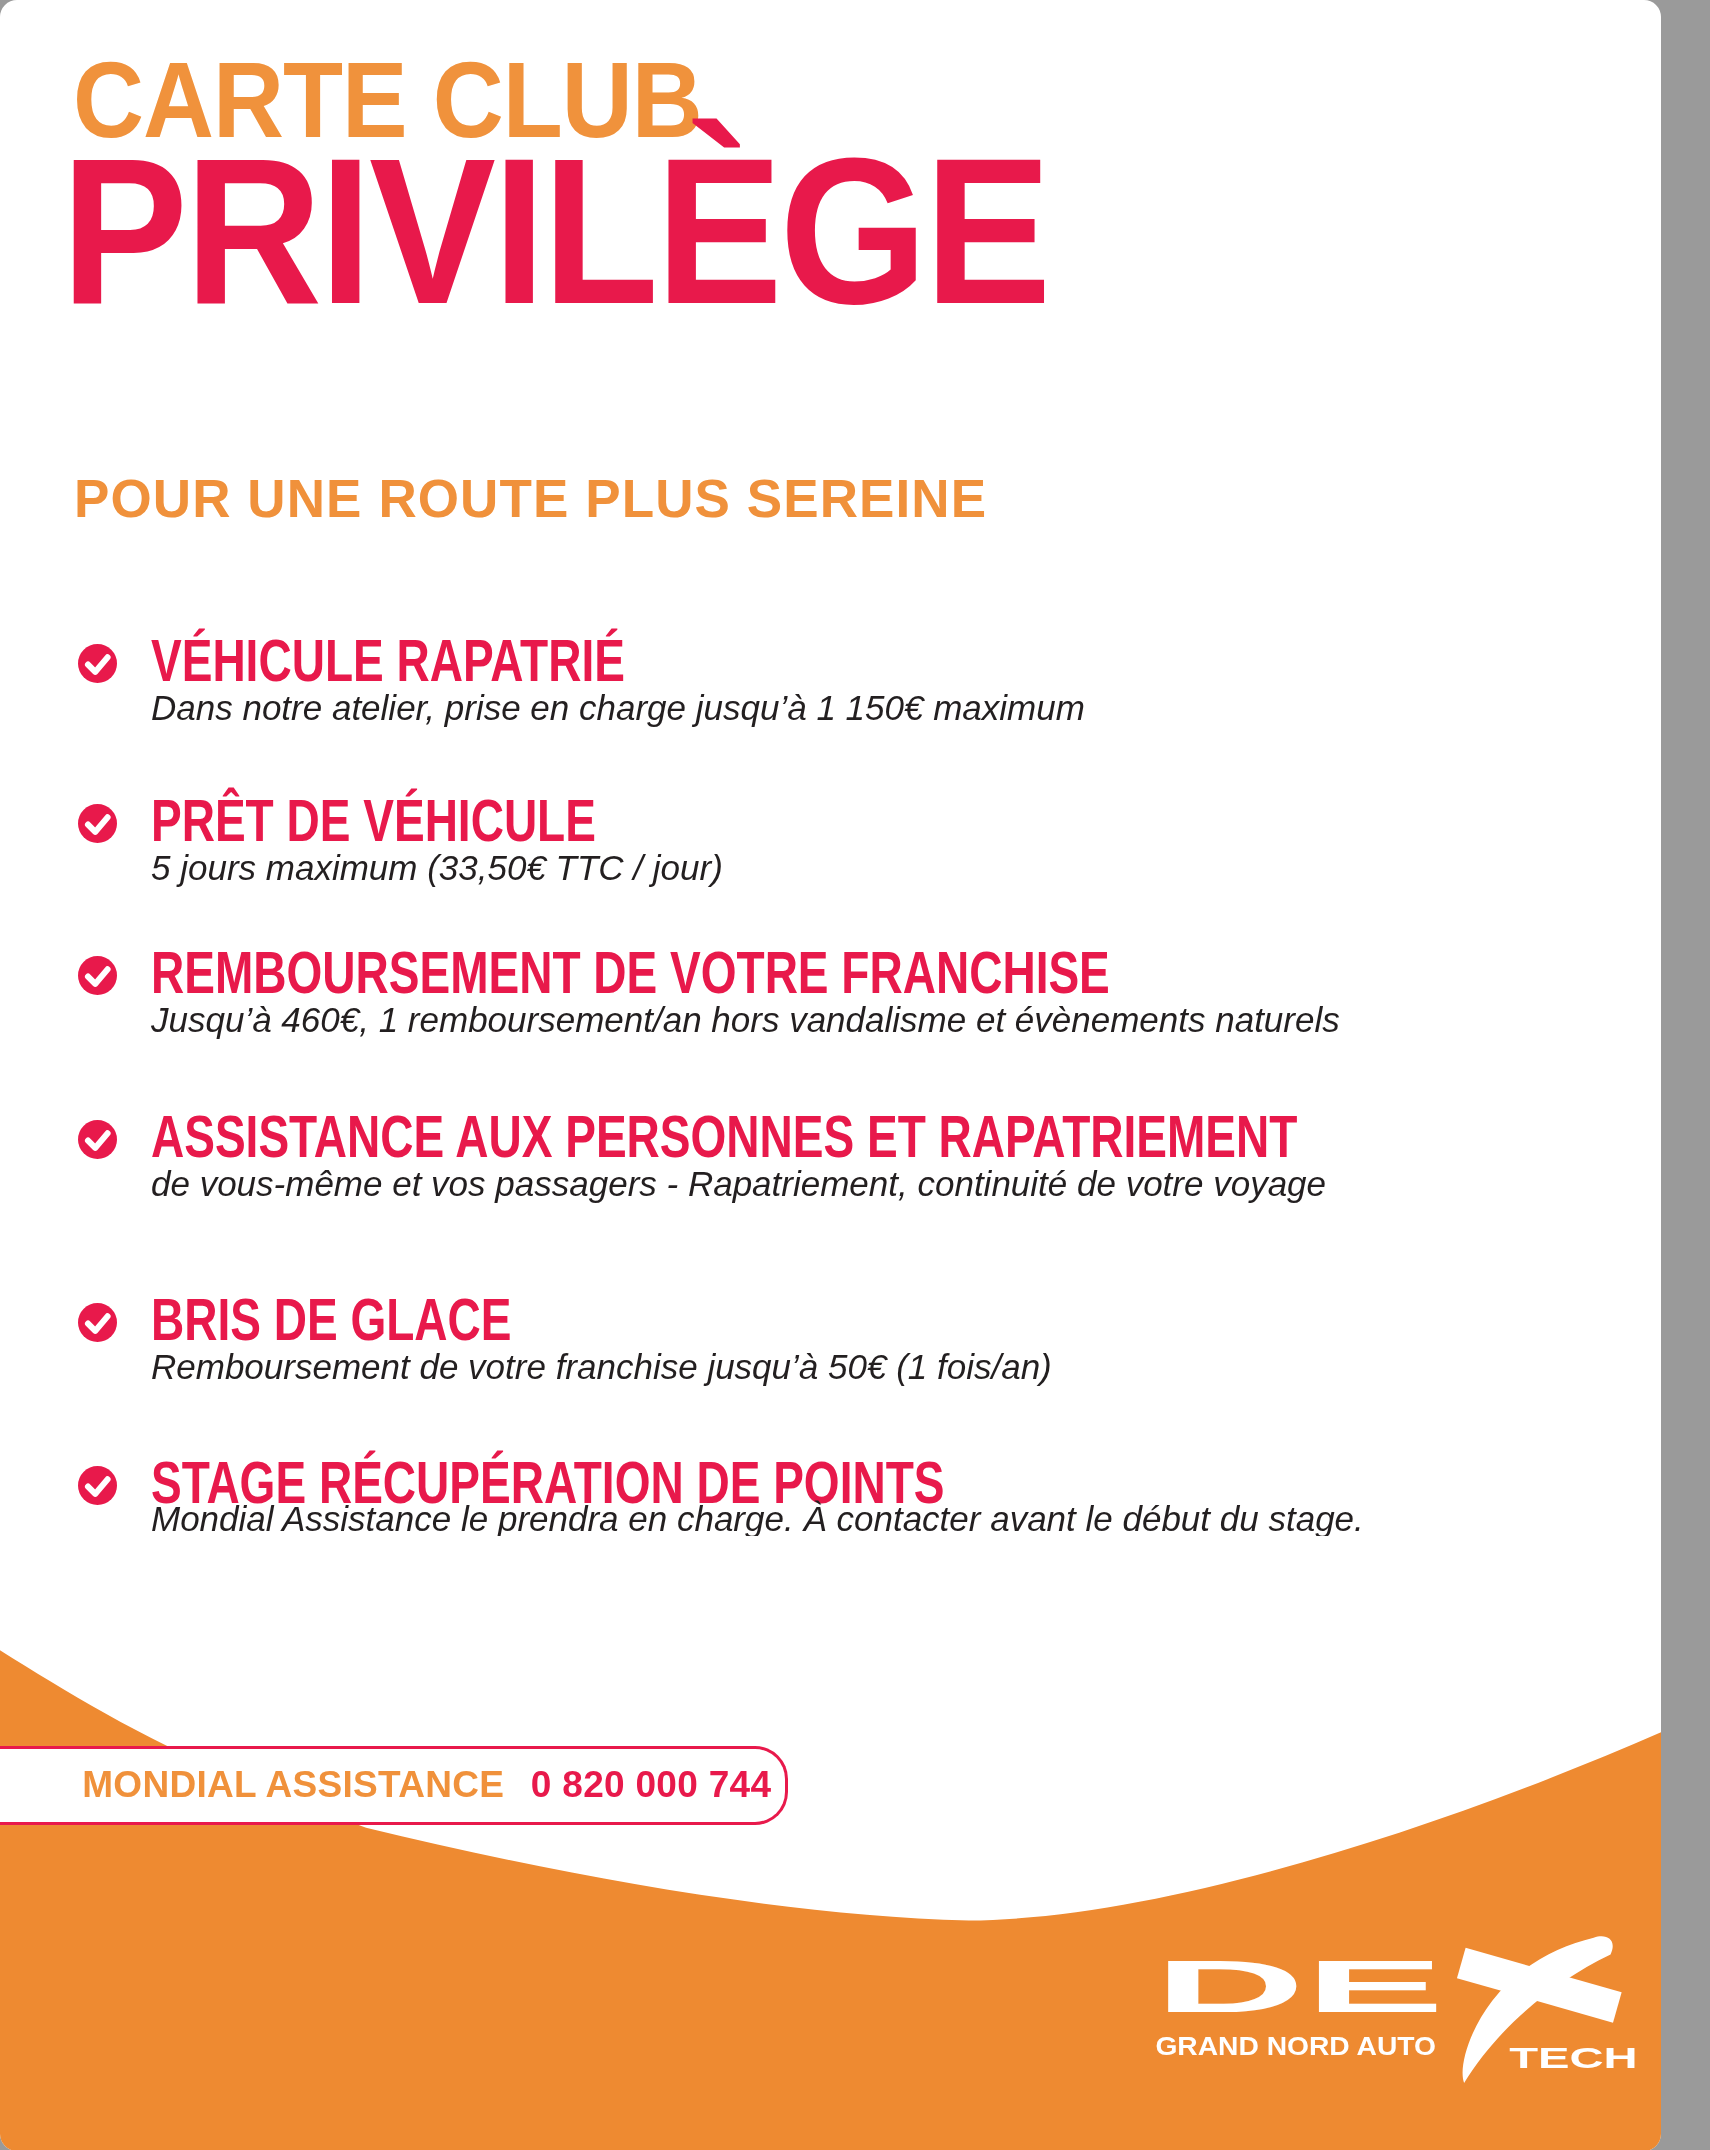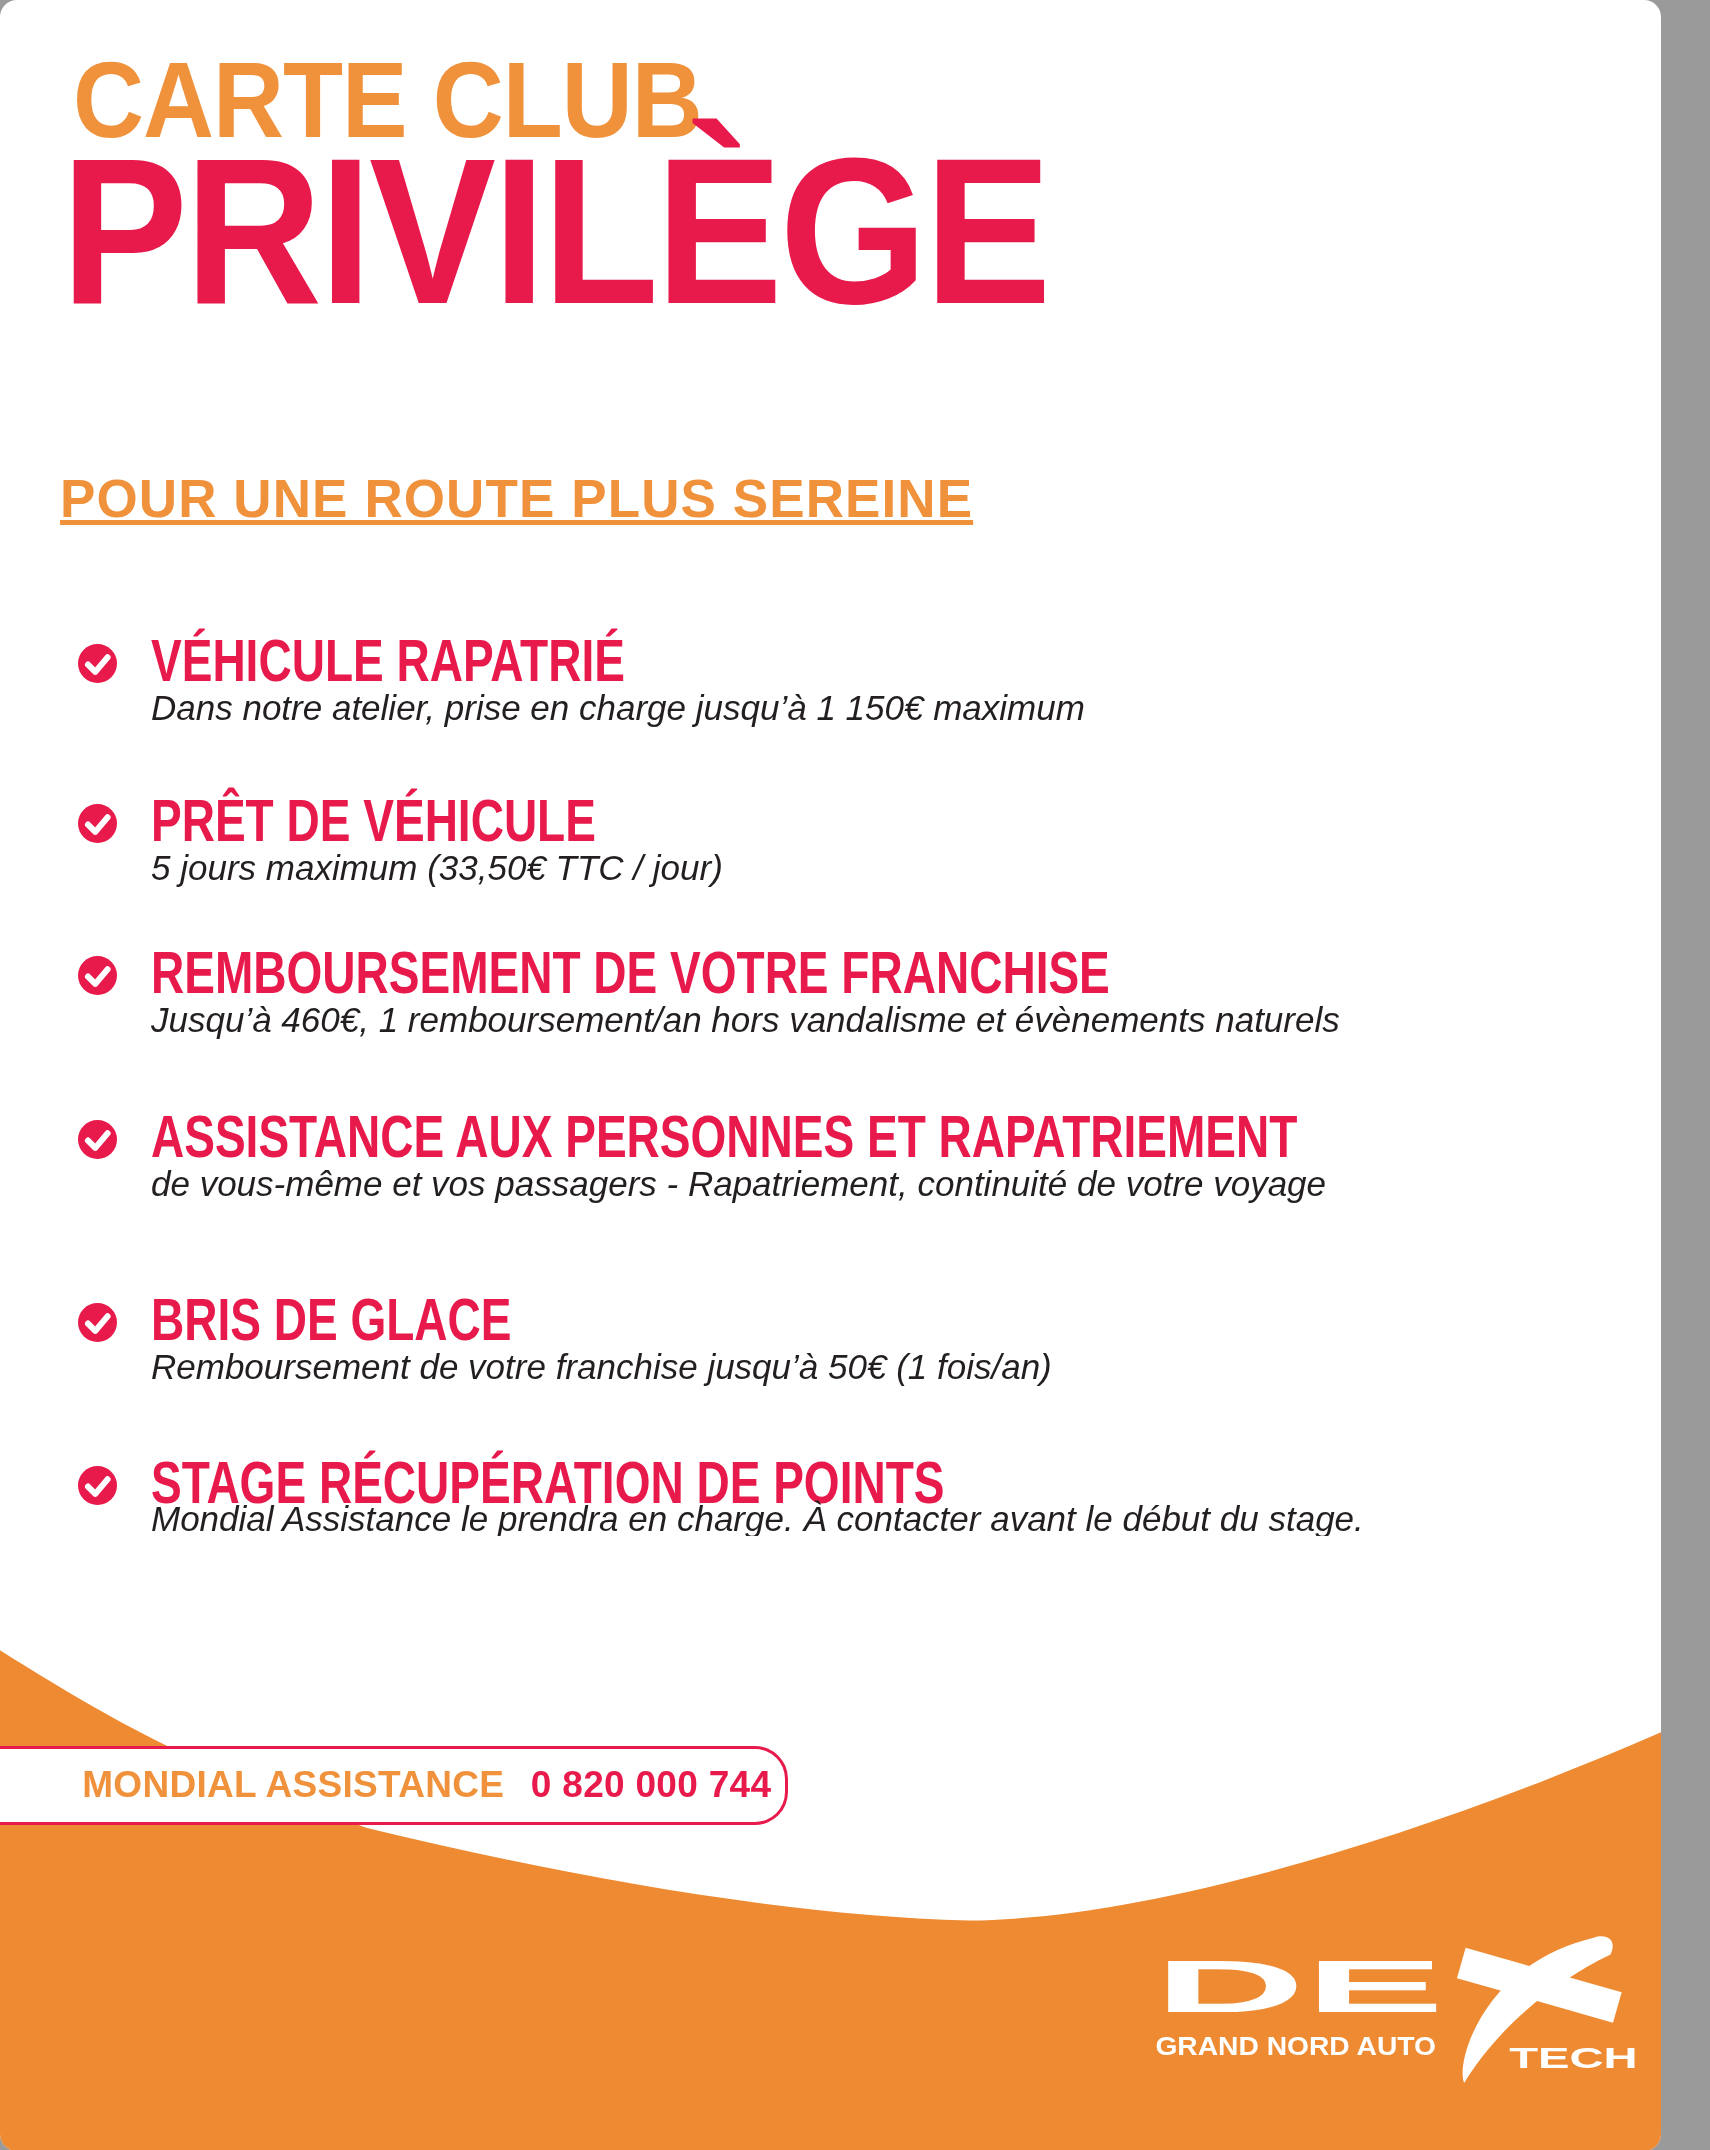--- a/index.html
+++ b/index.html
@@ -25,23 +25,23 @@
     line-height:1;letter-spacing:-3.4px;white-space:nowrap;
     transform:scaleX(0.915);transform-origin:0 0;
   }
   .subtitle{
     left:63px;top:349px;
     font-size:29px;line-height:39px;font-weight:500;
     color:#231F20;letter-spacing:0px;
   }
   .subtitle span{display:block;}
   .tagline{
-    left:60px;top:472px;
+    left:74px;top:472px;
     font-size:53px;font-weight:bold;color:#F0913B;
-    line-height:1;letter-spacing:1.1px;white-space:nowrap;text-decoration:underline;
+    line-height:1;letter-spacing:1.1px;white-space:nowrap;
   }
   
   .item{position:absolute;left:78px;width:1380px;}
   .check{position:absolute;left:0;top:0;width:39px;height:39px;}
   .item-title{
     position:absolute;left:73px;top:-12.4px;
     font-size:59px;font-weight:bold;color:#E8194B;
     line-height:1;white-space:nowrap;
     transform:scaleX(0.78);transform-origin:0 0;
   }

